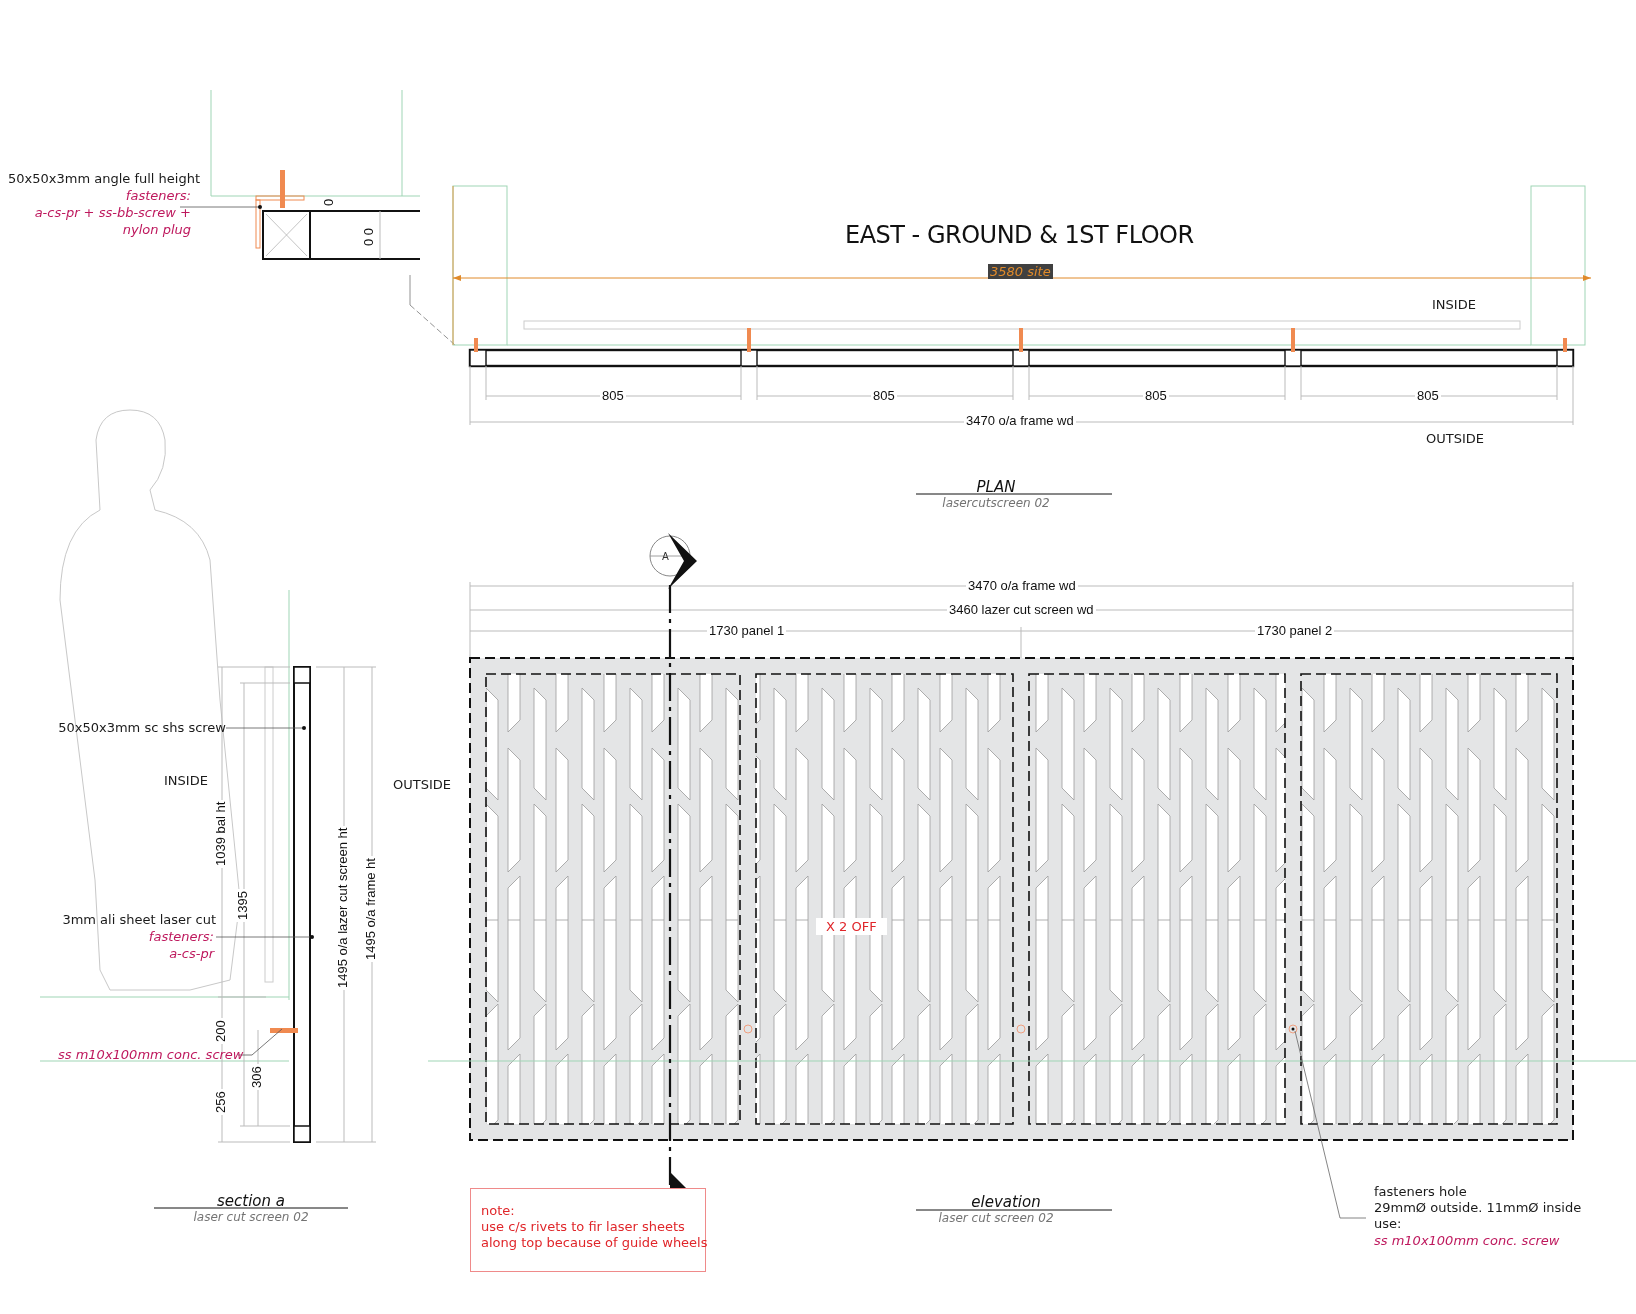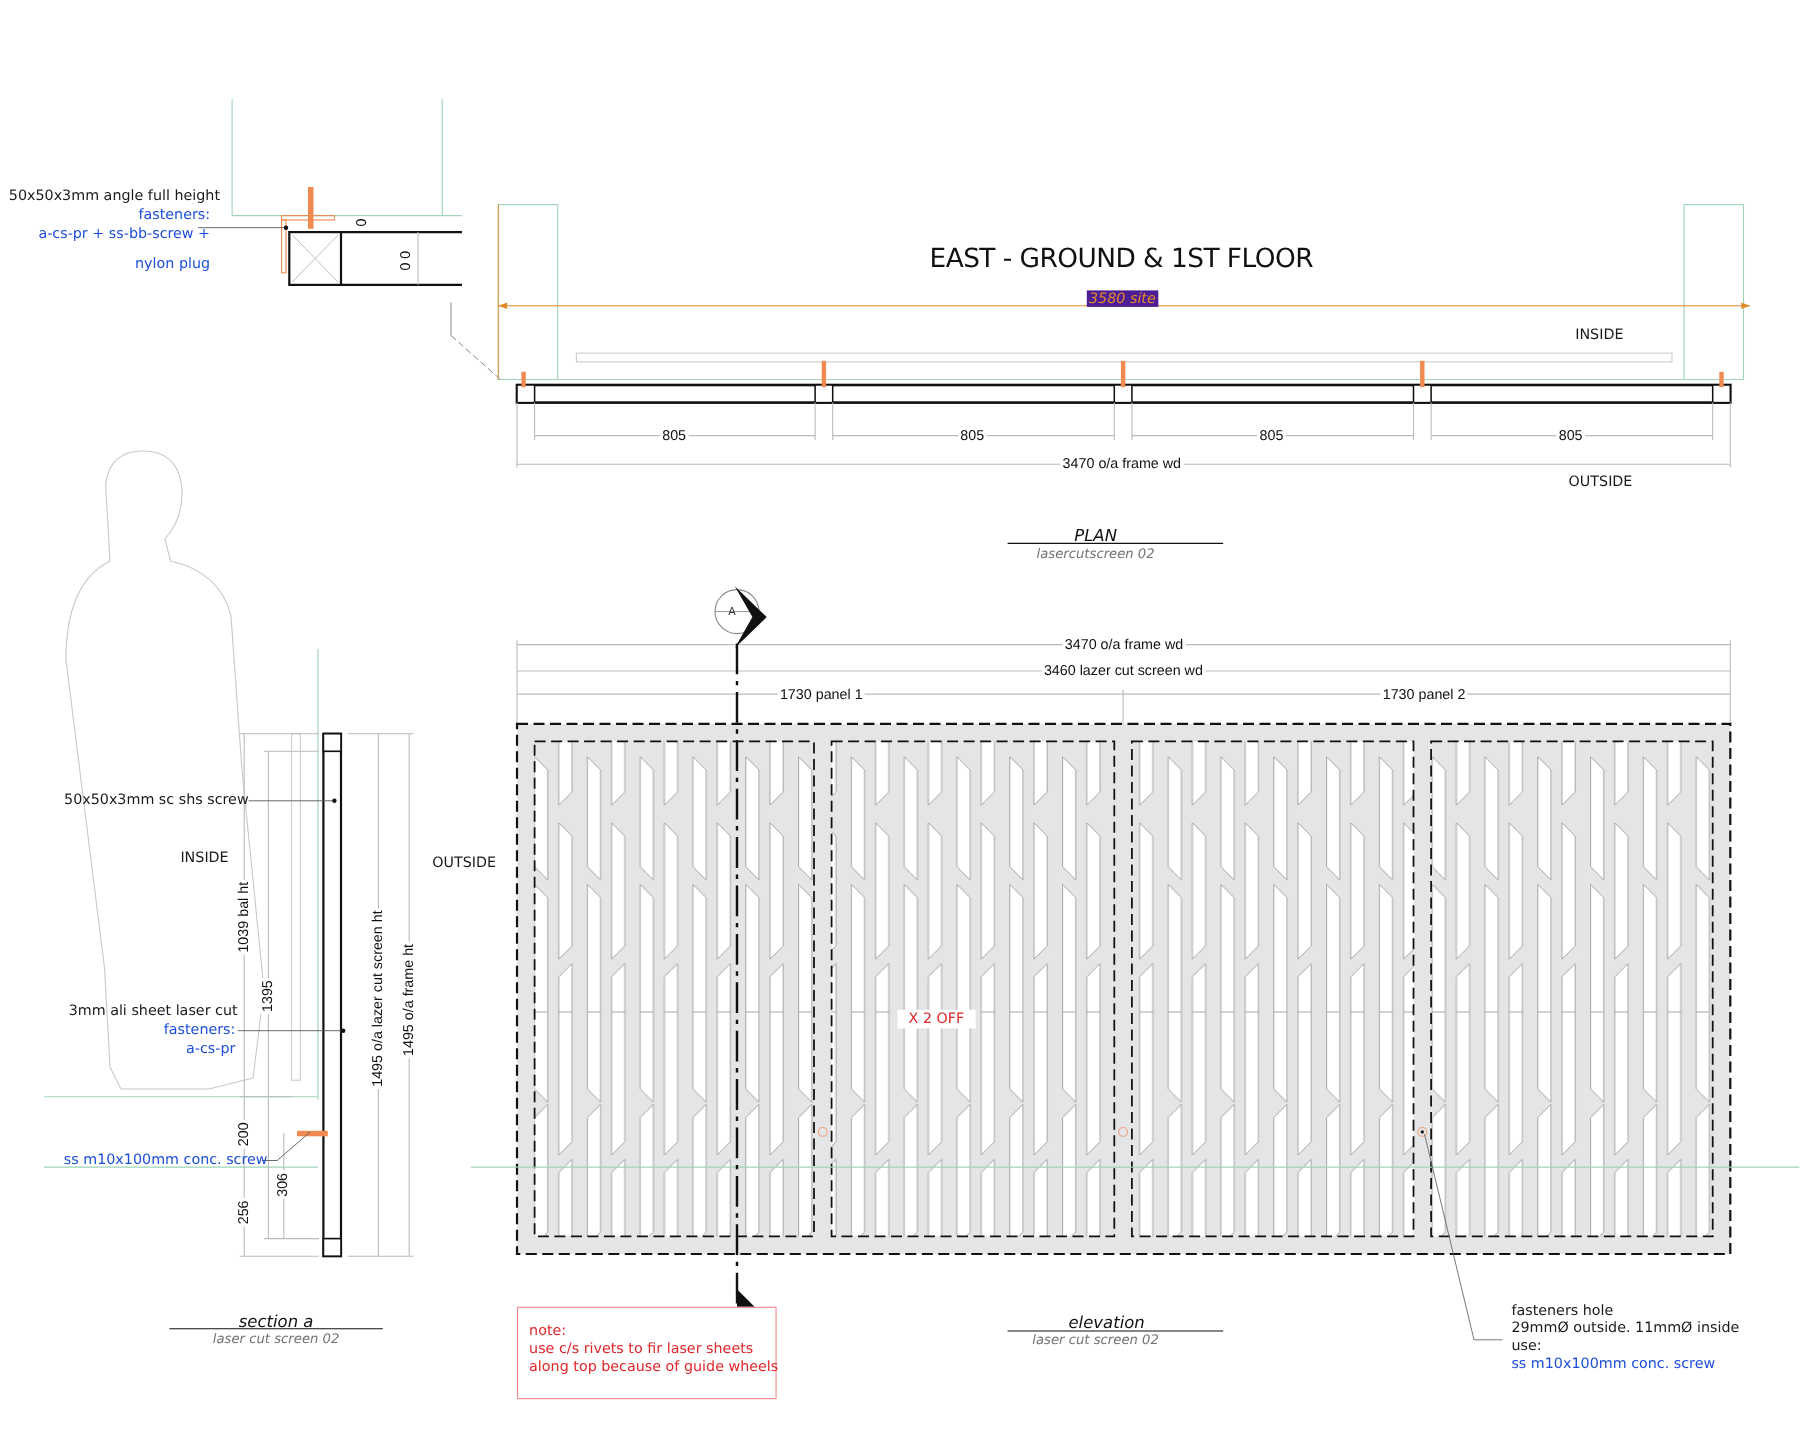--- a/index.html
+++ b/index.html
@@ -1,27 +1,27 @@
 <!DOCTYPE html>
 <html><head>
 <meta charset="utf-8">
 <style>
   html, body { margin: 0; padding: 0; background: #ffffff; }
   body { width: 1636px; height: 1314px; position: relative; overflow: hidden;
          font-family: "Liberation Sans", sans-serif; color: #111; }
   svg.canvas { position: absolute; left: 0; top: 0; }
   .lbl { position: absolute; white-space: nowrap; font-family: "DejaVu Sans", sans-serif; font-size: 13px; color: #1a1a1a; line-height: 16px; }
-  .red { color: #1d4ed8; }
+  .red { color: #be185d; font-style: italic; }
   .right { text-align: right; }
   .dim { position: absolute; white-space: nowrap; font-family: "Liberation Sans", sans-serif; font-size: 13px; color: #111; background: #fff; padding: 0 2px; line-height: 14px; }
   .vert { transform-origin: left top; transform: rotate(-90deg); }
   .title { position: absolute; font-family: "DejaVu Sans", sans-serif; font-size: 24px; letter-spacing: -0.5px; color: #111; }
   .cap { position: absolute; font-family: "DejaVu Sans", sans-serif; font-style: italic; font-size: 15px; color: #111; text-align: center; }
   .cap-sub { position: absolute; font-family: "DejaVu Sans", sans-serif; font-style: italic; font-size: 12px; color: #737373; text-align: center; }
-  .site { position: absolute; font-family: "DejaVu Sans", sans-serif; font-style: italic; font-size: 13px; color: #e08a2a; background:#4c1d95; padding: 0 2px; }
+  .site { position: absolute; font-family: "DejaVu Sans", sans-serif; font-style: italic; font-size: 13px; color: #e08a2a; background:#404040; padding: 0 2px; }
   .note-box { position: absolute; left: 470px; top: 1188px; width: 236px; height: 84px; border: 1px solid #ef8a8a; box-sizing: border-box; padding: 14px 10px; }
   .note-box div { font-family: "DejaVu Sans", sans-serif; font-size: 13px; color: #e0262a; line-height: 16px; white-space: nowrap; }
   .xoff { position: absolute; left: 816px; top: 918px; background: #fff; padding: 1px 10px; font-family: "DejaVu Sans", sans-serif; font-size: 13px; color: #e0262a; }
 </style>
 </head>
 <body>
 
 <svg class="canvas" width="1636" height="1314" viewBox="0 0 1636 1314">
   <defs>
     <pattern id="slatsA" x="0" y="0" width="48" height="460" patternUnits="userSpaceOnUse">
@@ -160,21 +160,21 @@
     <circle cx="670" cy="556" r="20" fill="#fff" stroke="#888" stroke-width="1"></circle>
     <line x1="650" y1="556" x2="690" y2="556" stroke="#888" stroke-width="0.8"></line>
     <polygon points="668,533 697,561 668,589 684,561" fill="#111"></polygon>
     <line x1="916" y1="1210" x2="1112" y2="1210" stroke="#111" stroke-width="1"></line>
   </g>
 </svg>
 
 <div class="lbl right" style="left:8px; top:171px; width:185px;">50x50x3mm angle full height</div>
 <div class="lbl right red" style="left:8px; top:188px; width:183px;">fasteners:</div>
 <div class="lbl right red" style="left:8px; top:205px; width:183px;">a-cs-pr + ss-bb-screw +</div>
-<div class="lbl right red" style="left:8px; top:233px; width:183px;">nylon plug</div>
+<div class="lbl right red" style="left:8px; top:222px; width:183px;">nylon plug</div>
 <div class="dim vert" style="left:322px; top:208px;">0</div>
 <div class="dim vert" style="left:362px; top:248px;">0 0</div>
 
 <div class="title" style="left:845px; top:221px;">EAST - GROUND &amp; 1ST FLOOR</div>
 <div class="site" style="left:988px; top:264px;">3580 site</div>
 <div class="lbl" style="left:1432px; top:297px;">INSIDE</div>
 <div class="dim" style="left:600px; top:389px;">805</div>
 <div class="dim" style="left:871px; top:389px;">805</div>
 <div class="dim" style="left:1143px; top:389px;">805</div>
 <div class="dim" style="left:1415px; top:389px;">805</div>

